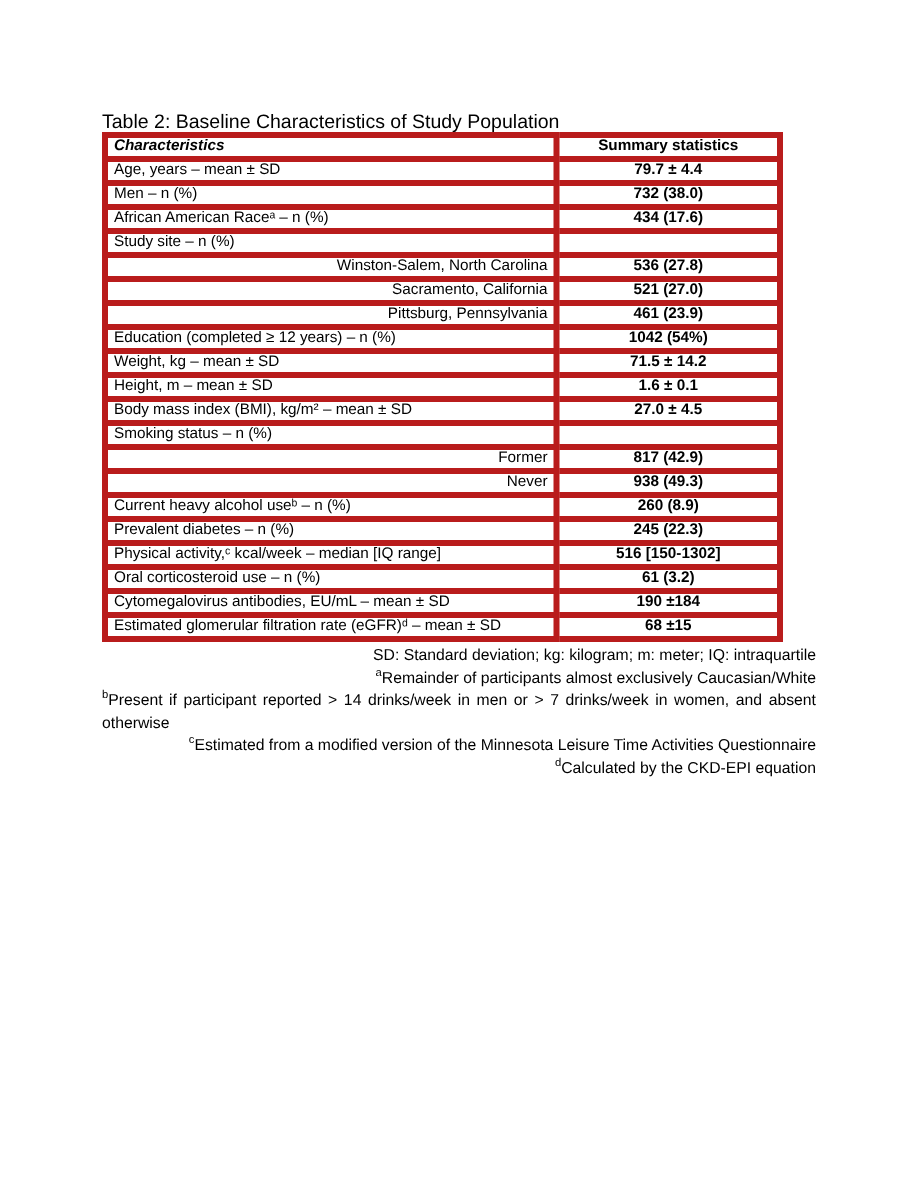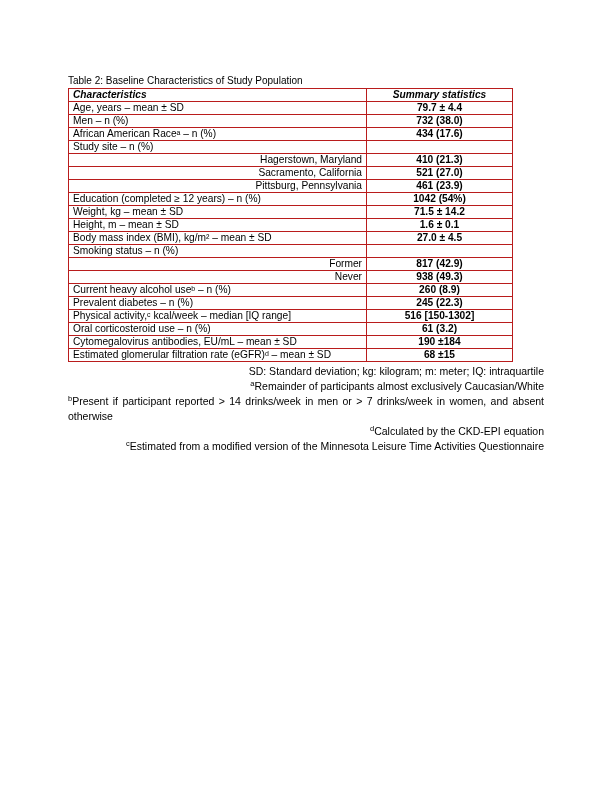--- a/index.html
+++ b/index.html
@@ -16,51 +16,50 @@
     font-family: "Liberation Sans", "DejaVu Sans", sans-serif;
     overflow: hidden;
   }
   .content {
     position: absolute;
     left: 68px;
     top: 73px;
     width: 476px;
   }
   .doc-title {
-    font-size: 10px;
+    font-size: 13px;
     line-height: 15px;
     white-space: nowrap;
   }
   table.baseline {
     border-collapse: collapse;
     table-layout: fixed;
     width: 442px;
   }
   table.baseline th,
   table.baseline td {
-    border: 1px solid #b91c1c;
+    border: 4px solid #b91c1c;
     font-size: 10.2px;
     line-height: 12px;
     height: 12px;
     padding: 0 4px;
     overflow: hidden;
     white-space: nowrap;
     margin-top: 15px;
   }
   th.col-char {
     width: 289px;
     text-align: left;
     font-weight: bold;
     font-style: italic;
   }
   th.col-sum {
     width: 137px;
     text-align: center;
     font-weight: bold;
-    font-style: italic;
   }
   td.char {
     text-align: left;
   }
   td.char.indent {
     text-align: right;
   }
   td.value {
     text-align: center;
     font-weight: bold;
@@ -109,22 +108,22 @@
         </tr>
         <tr>
           <td class="char">African American Raceᵃ – n (%)</td>
           <td class="value">434 (17.6)</td>
         </tr>
         <tr>
           <td class="char">Study site – n (%)</td>
           <td class="value"></td>
         </tr>
         <tr>
-          <td class="char indent">Hagerstown, Maryland</td>
-          <td class="value">410 (21.3)</td>
+          <td class="char indent">Winston-Salem, North Carolina</td>
+          <td class="value">536 (27.8)</td>
         </tr>
         <tr>
           <td class="char indent">Sacramento, California</td>
           <td class="value">521 (27.0)</td>
         </tr>
         <tr>
           <td class="char indent">Pittsburg, Pennsylvania</td>
           <td class="value">461 (23.9)</td>
         </tr>
         <tr>
@@ -179,18 +178,18 @@
           <td class="char">Estimated glomerular filtration rate (eGFR)ᵈ – mean ± SD</td>
           <td class="value">68 ±15</td>
         </tr>
       </tbody>
     </table>
 
     <div class="footnotes">
       <div class="footnote"><sup></sup><span>SD: Standard deviation; kg: kilogram; m: meter; IQ: intraquartile</span></div>
       <div class="footnote"><sup>a</sup><span>Remainder of participants almost exclusively Caucasian/White</span></div>
       <div class="footnote justify"><sup>b</sup><span>Present if participant reported &gt; 14 drinks/week in men or &gt; 7 drinks/week in women, and absent otherwise</span></div>
+      <div class="footnote"><sup>c</sup><span>Estimated from a modified version of the Minnesota Leisure Time Activities Questionnaire</span></div>
       <div class="footnote"><sup>d</sup><span>Calculated by the CKD-EPI equation</span></div>
-      <div class="footnote"><sup>c</sup><span>Estimated from a modified version of the Minnesota Leisure Time Activities Questionnaire</span></div>
     </div>
 
   </div>
 </div>
 
 </body></html>

